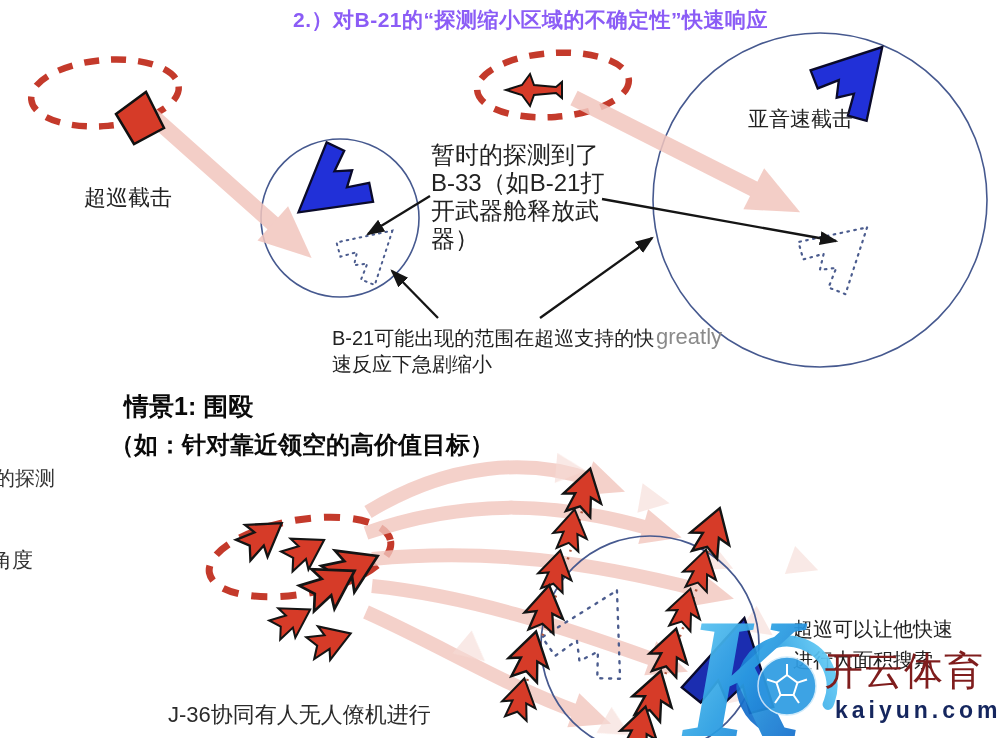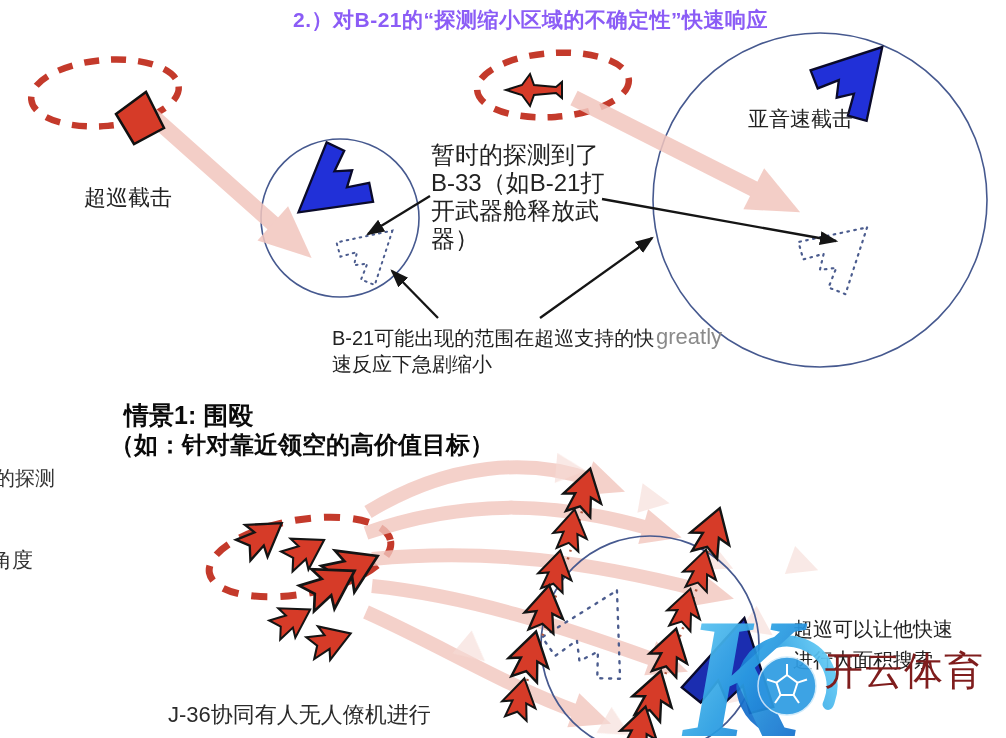--- a/index.html
+++ b/index.html
@@ -6,21 +6,21 @@
     font-family:"Liberation Sans", sans-serif;}
   #canvas{position:relative;width:1006px;height:738px;background:#ffffff;}
   svg.layer{position:absolute;left:0;top:0;}
   .txt{position:absolute;white-space:pre-line;color:#1a1a1a;z-index:5;}
   .title{left:128px;top:6px;width:640px;text-align:right;font-size:21px;font-weight:bold;color:#8b5cf6;letter-spacing:0.5px;}
   .lbl-chaoxun{left:84px;top:183px;font-size:22px;color:#222;}
   .lbl-yayinsu{left:748px;top:105px;font-size:21px;color:#222;z-index:2;}
   .note-detect{left:431px;top:141px;width:226px;font-size:24px;line-height:28px;color:#222;}
   .note-range{left:332px;top:325px;width:366px;font-size:20px;line-height:26px;color:#222;}
   .greatly{left:656px;top:324px;font-size:22px;color:#8a8a8a;z-index:2;}
-  .scen-head{left:124px;top:399px;font-size:25px;font-weight:bold;color:#0a0a0a;}
+  .scen-head{left:124px;top:390px;font-size:25px;font-weight:bold;color:#0a0a0a;}
   .scen-sub{left:110px;top:429px;font-size:24px;font-weight:bold;color:#0a0a0a;}
   .edge-a{left:-5px;top:465px;font-size:20px;color:#333;}
   .edge-b{left:-9px;top:546px;font-size:21px;color:#333;}
   .note-search{left:793px;top:614px;width:190px;font-size:20px;line-height:31px;color:#222;z-index:3;}
   .wm-brand{left:824px;top:644px;font-size:39px;font-weight:normal;color:#7f1d1d;z-index:7;letter-spacing:1px;}
   .wm-domain{left:835px;top:697px;font-size:23px;font-weight:bold;color:#15265e;letter-spacing:4px;z-index:7;}
   .caption-b{left:168px;top:700px;font-size:22px;color:#2b2b2b;}
   #wmsvg{z-index:6;}
 </style>
 </head>
@@ -188,13 +188,14 @@
   <div class="txt scen-sub">（如：针对靠近领空的高价值目标）</div>
 
   <div class="txt edge-a">的探测</div>
   <div class="txt edge-b">角度</div>
 
   <div class="txt note-search">超巡可以让他快速
 进行大面积搜索</div>
   <div class="txt caption-b">J-36协同有人无人僚机进行</div>
 
   <div class="txt wm-brand">开云体育</div>
+  <div class="txt wm-domain">kaiyun.com</div>
 </div>
 
 </body></html>

